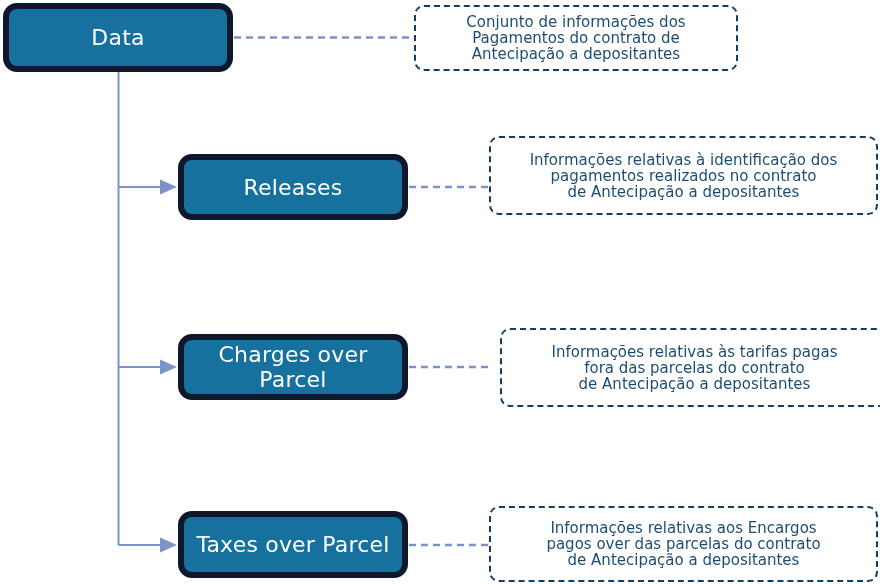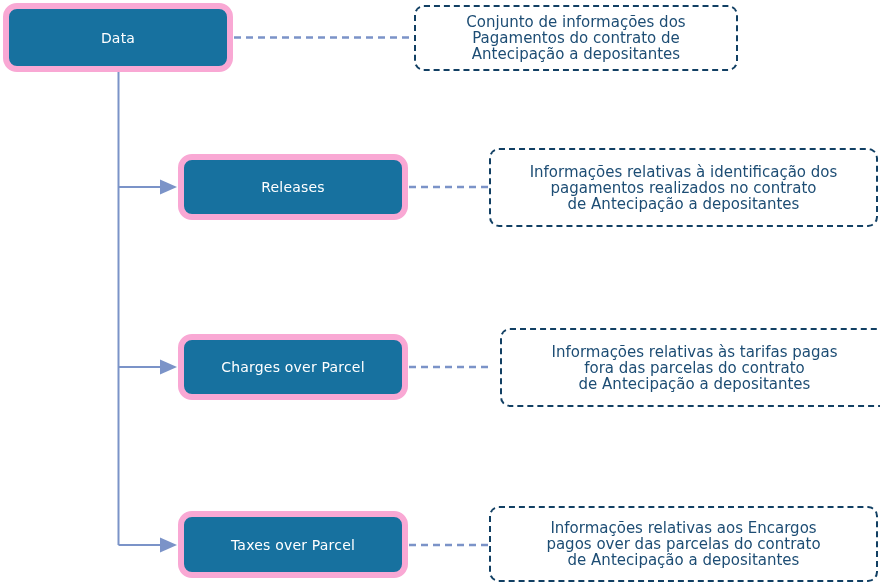--- a/index.html
+++ b/index.html
@@ -31,27 +31,27 @@
     stroke-dasharray: 7 5;
   }
   .connectors polygon {
     fill: #7b93c8;
     stroke: none;
   }
   .node {
     position: absolute;
     box-sizing: border-box;
     background: #17719f;
-    border: 6px solid #f9a8d4;
+    border: 6px solid #0f172a;
     border-radius: 14px;
     display: flex;
     align-items: center;
     justify-content: center;
     color: #ffffff;
-    font-size: 14px;
+    font-size: 22px;
     letter-spacing: 0.2px;
     text-align: center;
   }
   .node-data     { left: 3px;   top: 3px;   width: 230px; height: 69px; }
   .node-releases { left: 178px; top: 154px; width: 230px; height: 66px; }
   .node-charges  { left: 178px; top: 334px; width: 230px; height: 66px; }
   .node-taxes    { left: 178px; top: 511px; width: 230px; height: 67px; }
   .note {
     position: absolute;
     box-sizing: border-box;
@@ -61,21 +61,21 @@
     display: flex;
     align-items: center;
     justify-content: center;
     color: #1d4d74;
     font-size: 15px;
     line-height: 16px;
     text-align: center;
   }
   .note-text { white-space: pre-line; }
   .note-data     { left: 414px; top: 5px;   width: 324px; height: 66px; }
-  .note-releases { left: 489px; top: 148px; width: 389px; height: 79px; }
+  .note-releases { left: 489px; top: 136px; width: 389px; height: 79px; }
   .note-charges  { left: 500px; top: 328px; width: 389px; height: 79px; }
   .note-taxes    { left: 489px; top: 506px; width: 389px; height: 76px; }
 </style>
 </head>
 <body>
 
 <div class="canvas">
 
   <svg class="connectors" width="880" height="584" viewBox="0 0 880 584">
 

